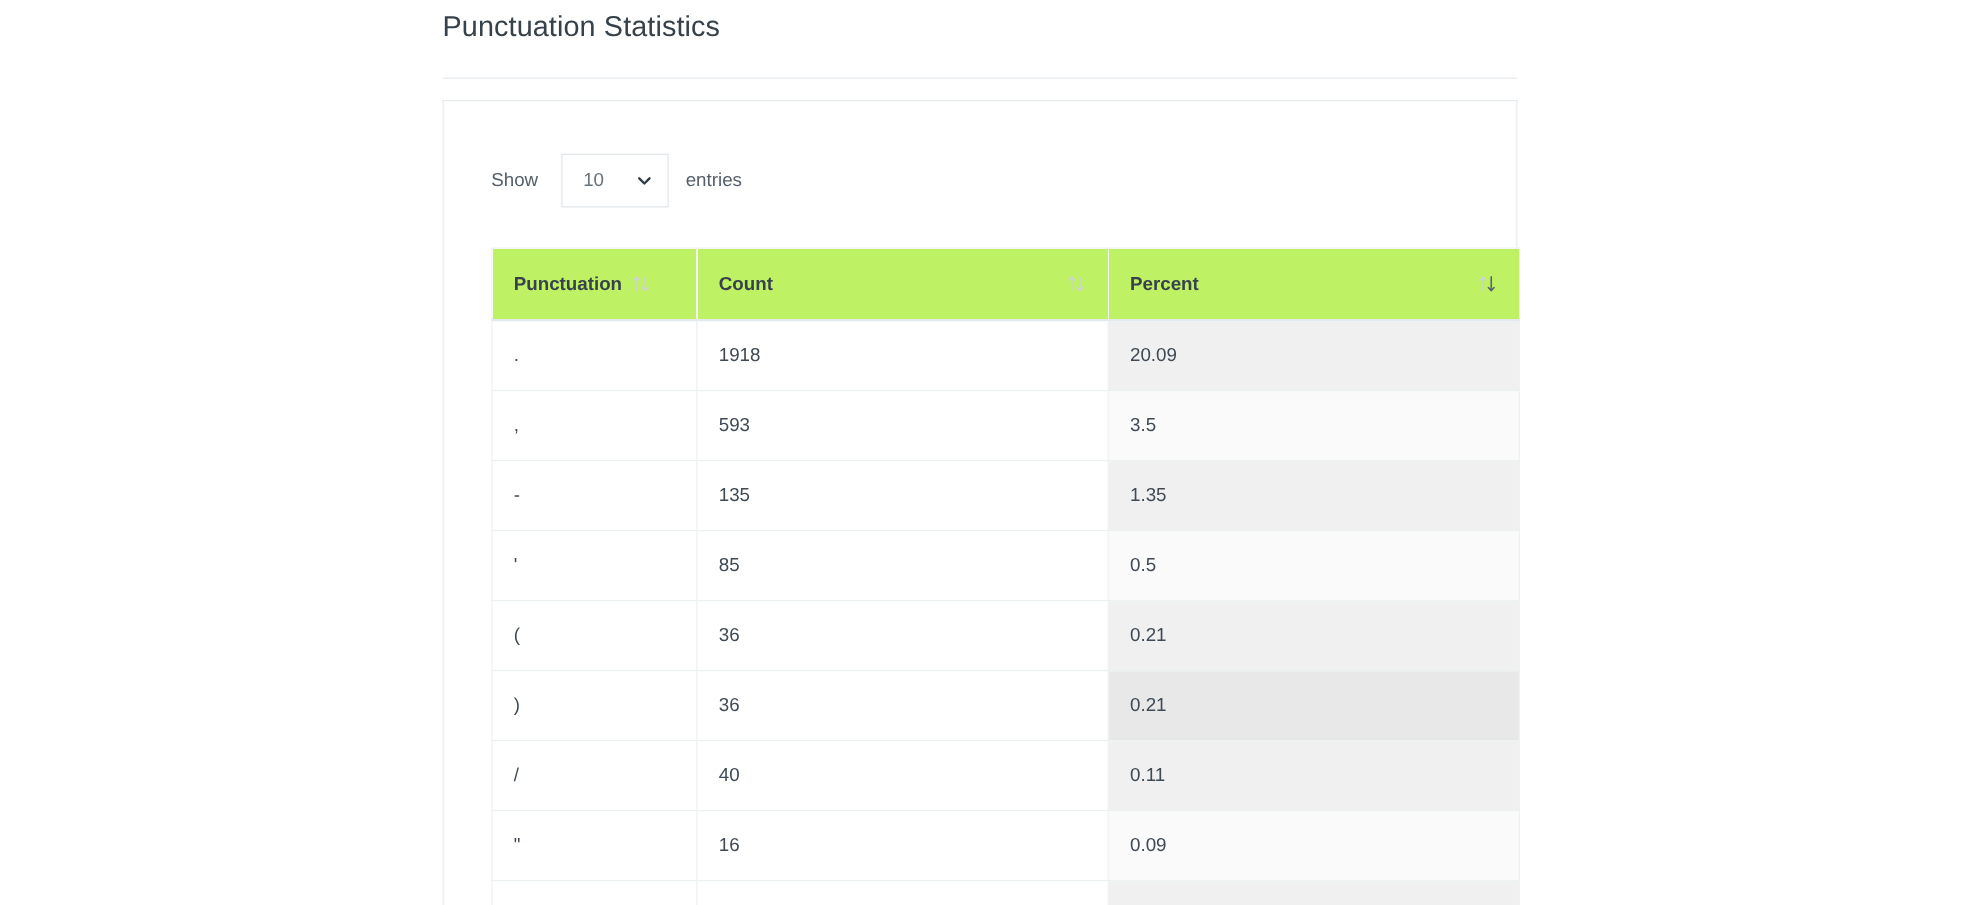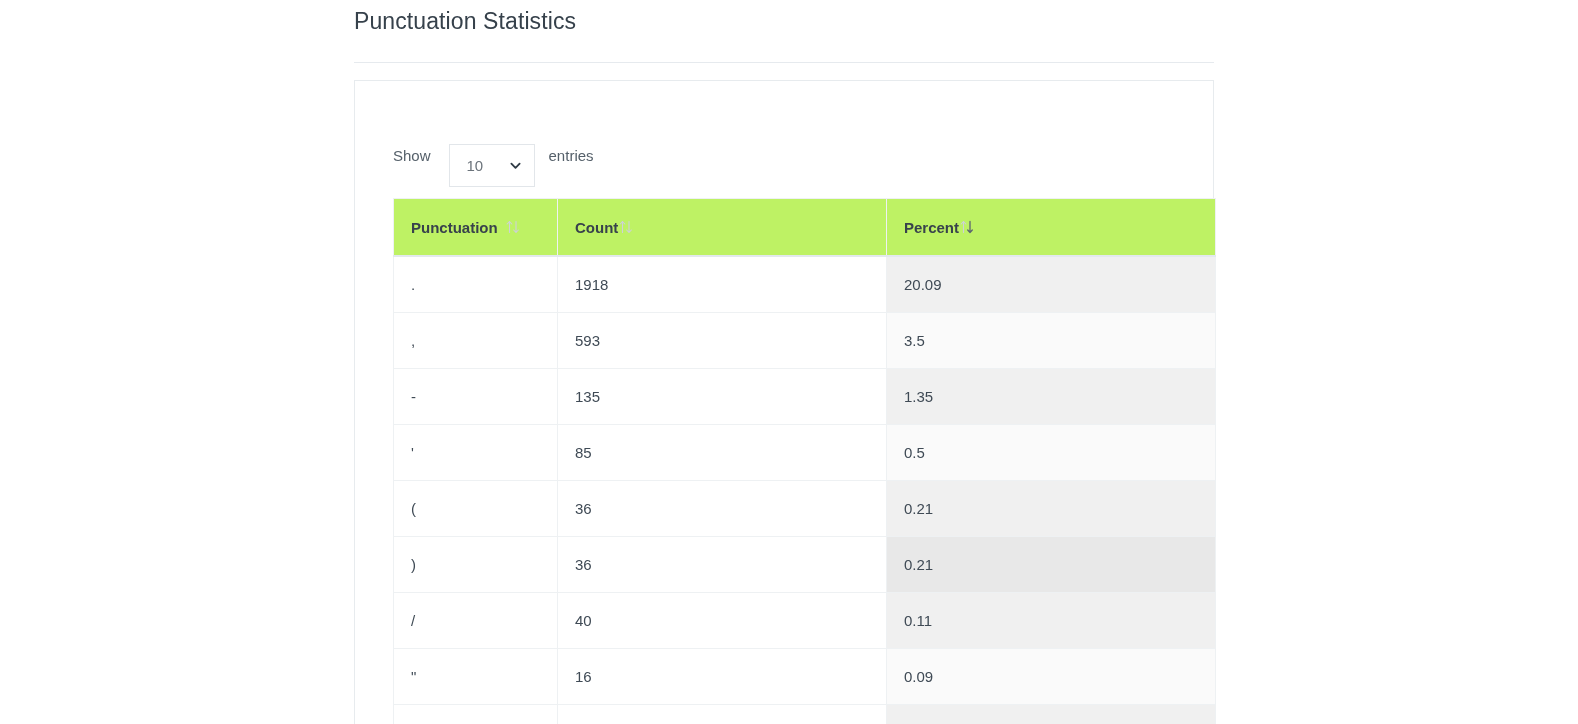--- a/index.html
+++ b/index.html
@@ -70,21 +70,20 @@
 
   .select-wrap {
     position: relative;
     width: 86px;
     height: 43px;
     border: 1px solid #e2e6ea;
     background: #fff;
     box-sizing: border-box;
     display: flex;
     align-items: center;
-    margin-top: 21px;
   }
   .select-value {
     font-size: 15px;
     color: #6b737b;
     padding-left: 17px;
   }
   .select-chevron {
     position: absolute;
     right: 13px;
     top: 50%;
@@ -128,21 +127,21 @@
   .th-inner {
     display: flex;
     align-items: center;
     padding: 0 17px;
     height: 56px;
     box-sizing: border-box;
   }
   .th-punct .th-inner { justify-content: flex-start; }
   .th-punct .sort-icon { margin-left: 7px; }
   .th-count .th-inner,
-  .th-percent .th-inner { }
+  .th-percent .th-inner { justify-content: space-between; }
 
   .sort-icon {
     display: inline-block;
     width: 16px;
     height: 18px;
     flex: 0 0 auto;
   }
   .sort-icon svg { display: block; }
 
   col.c-punct { width: 164px; }

